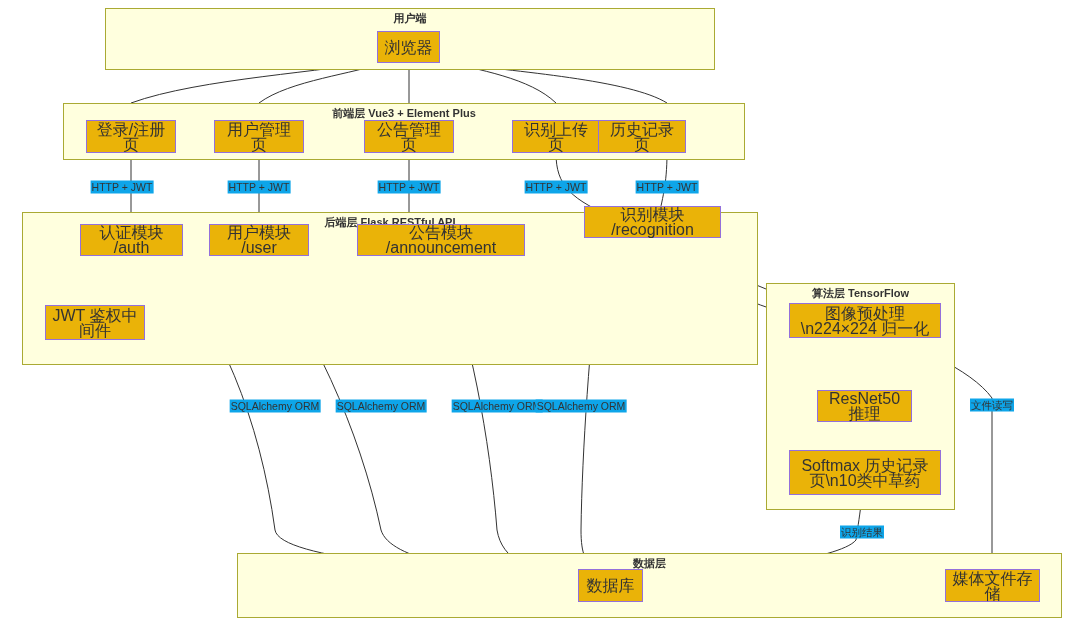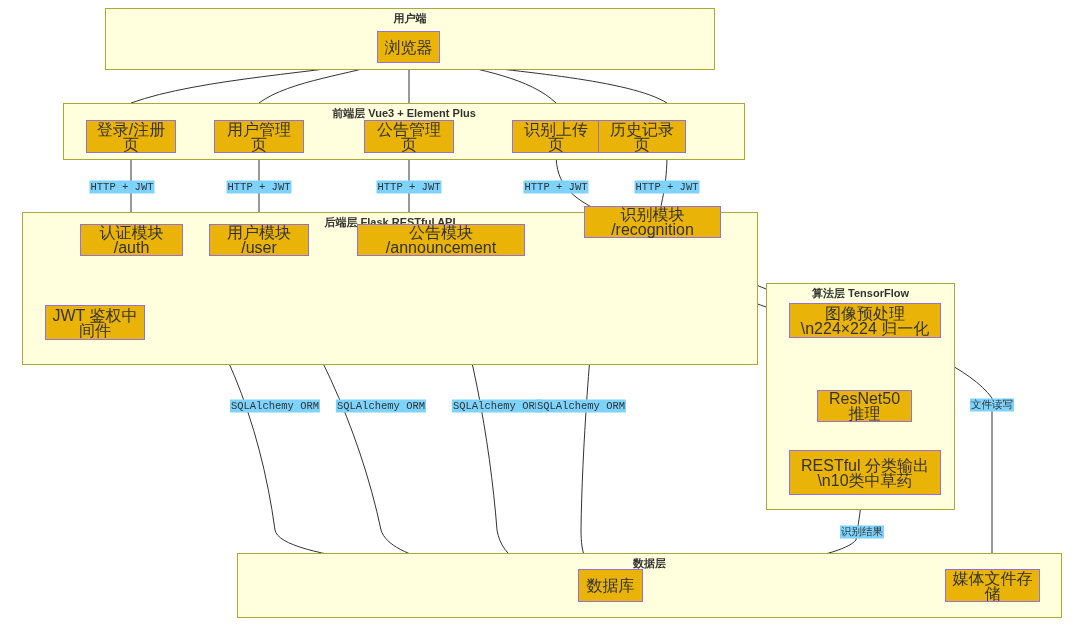--- a/index.html
+++ b/index.html
@@ -55,26 +55,25 @@
     text-align: center;
     font-size: 16px;
     color: #333333;
     line-height: 15px;
     padding: 2px 6px;
   }
   .edge-label {
     position: absolute;
     font-size: 10.5px;
     color: #333333;
-    background: #7dd3fc;
+    background: #0ea5e9;
     white-space: nowrap;
     transform: translate(-50%, -50%);
     padding: 0 1px;
     line-height: 13px;
-    font-family: Liberation Mono, monospace;
   }
 </style>
 </head>
 <body>
 
 <div id="canvas">
   <svg class="edges" viewBox="0 0 1080 625">
     <defs>
       <marker id="arrow" viewBox="0 0 10 10" refX="9" refY="5" markerWidth="6" markerHeight="6" orient="auto-start-reverse">
         <path d="M 0 0 L 10 5 L 0 10 z" fill="#333333"></path>
@@ -125,21 +124,21 @@
       <div class="node" style="left: 364px; top: 120px; width: 90px; height: 33px;">公告管理页</div>
       <div class="node" style="left: 512px; top: 120px; width: 88px; height: 33px;">识别上传页</div>
       <div class="node" style="left: 598px; top: 120px; width: 88px; height: 33px;">历史记录页</div>
       <div class="node" style="left: 80px; top: 224px; width: 103px; height: 32px;">认证模块 /auth</div>
       <div class="node" style="left: 209px; top: 224px; width: 100px; height: 32px;">用户模块 /user</div>
       <div class="node" style="left: 357px; top: 224px; width: 168px; height: 32px;">公告模块 /announcement</div>
       <div class="node" style="left: 584px; top: 206px; width: 137px; height: 32px;">识别模块 /recognition</div>
       <div class="node" style="left: 45px; top: 305px; width: 100px; height: 35px;">JWT 鉴权中间件</div>
       <div class="node" style="left: 789px; top: 303px; width: 152px; height: 35px;">图像预处理\n224×224 归一化</div>
       <div class="node" style="left: 817px; top: 390px; width: 95px; height: 32px;">ResNet50 推理</div>
-      <div class="node" style="left: 789px; top: 450px; width: 152px; height: 45px;">RESTful 分类输出\n10类中草药</div>
+      <div class="node" style="left: 789px; top: 450px; width: 152px; height: 45px;">Softmax 历史记录页\n10类中草药</div>
       <div class="node" style="left: 578px; top: 569px; width: 65px; height: 33px;">数据库</div>
       <div class="node" style="left: 945px; top: 569px; width: 95px; height: 33px;">媒体文件存储</div>
     </div>
   <div id="labels-root">
       <div class="edge-label" style="left: 122px; top: 187px;">HTTP + JWT</div>
       <div class="edge-label" style="left: 259px; top: 187px;">HTTP + JWT</div>
       <div class="edge-label" style="left: 409px; top: 187px;">HTTP + JWT</div>
       <div class="edge-label" style="left: 556px; top: 187px;">HTTP + JWT</div>
       <div class="edge-label" style="left: 667px; top: 187px;">HTTP + JWT</div>
       <div class="edge-label" style="left: 275px; top: 406px;">SQLAlchemy ORM</div>

